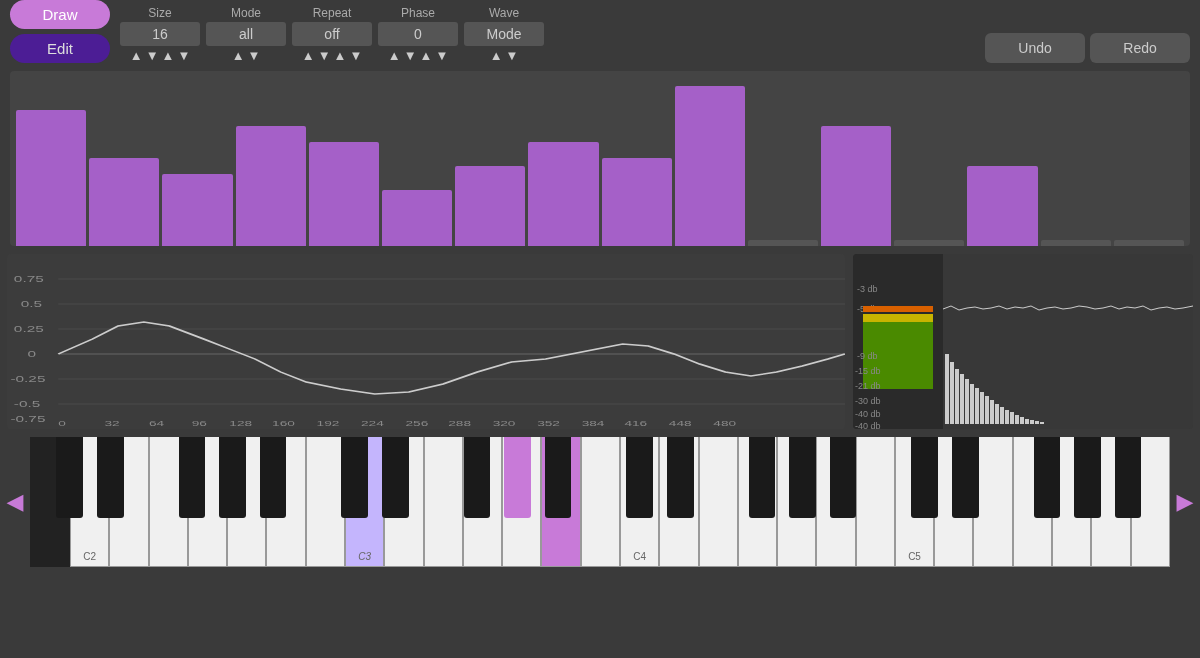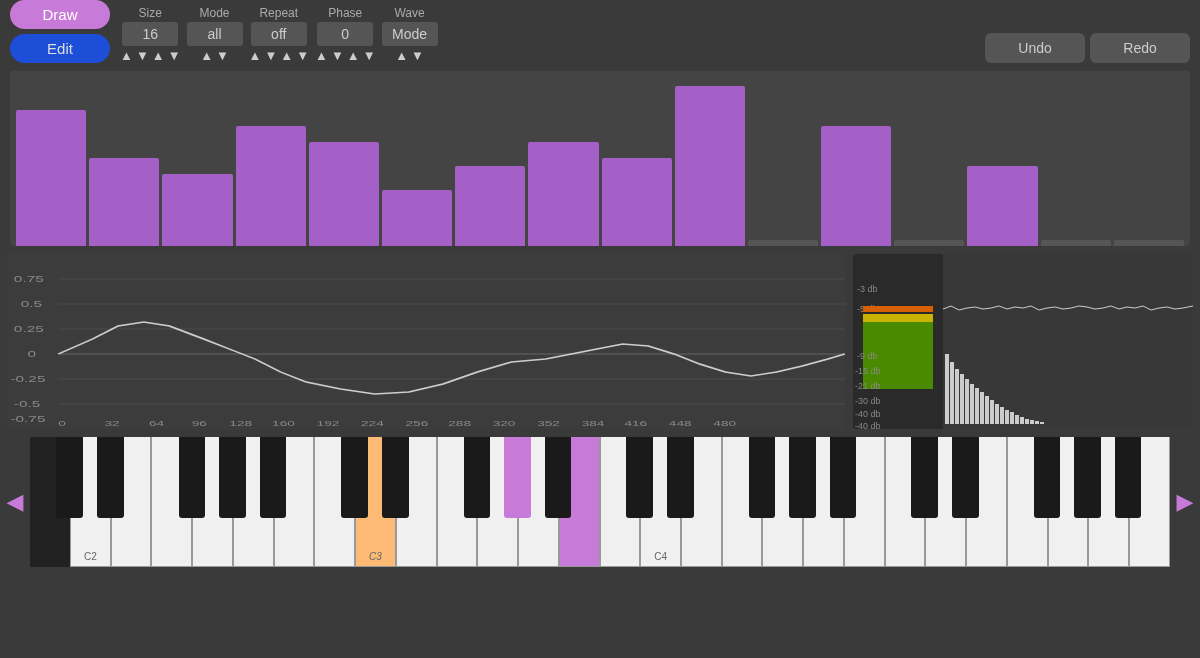--- a/index.html
+++ b/index.html
@@ -15,21 +15,21 @@
       background: #c87ad8;
       color: #fff;
       border: none;
       border-radius: 20px;
       padding: 6px 22px;
       font-size: 15px;
       cursor: pointer;
       min-width: 100px;
     }
     .btn-edit {
-      background: #1d4ed8;
+      background: #4c1d95;
       color: #ddd;
       border: none;
       border-radius: 20px;
       padding: 6px 22px;
       font-size: 15px;
       cursor: pointer;
       min-width: 100px;
     }
 
     
@@ -154,21 +154,21 @@
       gap: 2px;
     }
     .param-col .label {
       font-size: 12px;
       color: #aaa;
     }
     .param-col .val {
       background: #555;
       color: #ccc;
       padding: 4px 0;
-      width: 56px;
+      width: 80px;
       text-align: center;
       border-radius: 3px;
       font-size: 14px;
     }
     .param-col .arrows-row {
       display: flex;
       gap: 3px;
     }
     .tri-up, .tri-down {
       cursor: pointer;
@@ -419,38 +419,41 @@
         <div style="display: flex; width: 100%; height: 100%; position: relative; padding-left: 40px;">
           <div style="flex: 1 1 0%; background: rgb(240, 240, 240); border-top: none; border-right: 1px solid rgb(153, 153, 153); border-bottom: 1px solid rgb(153, 153, 153); border-left: 1px solid rgb(153, 153, 153); border-image: initial; position: relative; cursor: pointer;">
             <span style="position: absolute; bottom: 4px; left: 50%; transform: translateX(-50%); font-size: 10px; color: rgb(102, 102, 102);">C2</span>
           </div>
           <div style="flex: 1 1 0%; background: rgb(240, 240, 240); border-top: none; border-right: 1px solid rgb(153, 153, 153); border-bottom: 1px solid rgb(153, 153, 153); border-left: 1px solid rgb(153, 153, 153); border-image: initial; position: relative; cursor: pointer;"></div>
           <div style="flex: 1 1 0%; background: rgb(240, 240, 240); border-top: none; border-right: 1px solid rgb(153, 153, 153); border-bottom: 1px solid rgb(153, 153, 153); border-left: 1px solid rgb(153, 153, 153); border-image: initial; position: relative; cursor: pointer;"></div>
           <div style="flex: 1 1 0%; background: rgb(240, 240, 240); border-top: none; border-right: 1px solid rgb(153, 153, 153); border-bottom: 1px solid rgb(153, 153, 153); border-left: 1px solid rgb(153, 153, 153); border-image: initial; position: relative; cursor: pointer;"></div>
           <div style="flex: 1 1 0%; background: rgb(240, 240, 240); border-top: none; border-right: 1px solid rgb(153, 153, 153); border-bottom: 1px solid rgb(153, 153, 153); border-left: 1px solid rgb(153, 153, 153); border-image: initial; position: relative; cursor: pointer;"></div>
           <div style="flex: 1 1 0%; background: rgb(240, 240, 240); border-top: none; border-right: 1px solid rgb(153, 153, 153); border-bottom: 1px solid rgb(153, 153, 153); border-left: 1px solid rgb(153, 153, 153); border-image: initial; position: relative; cursor: pointer;"></div>
           <div style="flex: 1 1 0%; background: rgb(240, 240, 240); border-top: none; border-right: 1px solid rgb(153, 153, 153); border-bottom: 1px solid rgb(153, 153, 153); border-left: 1px solid rgb(153, 153, 153); border-image: initial; position: relative; cursor: pointer;"></div>
-          <div style="flex: 1 1 0%; background: #fdba74; border-top: none; border-right: 1px solid rgb(153, 153, 153); border-bottom: 1px solid rgb(153, 153, 153); border-left: 1px solid rgb(153, 153, 153); border-image: initial; position: relative; cursor: pointer; font-style: italic;">
+          <div style="flex: 1 1 0%; background: #c4b5fd; border-top: none; border-right: 1px solid rgb(153, 153, 153); border-bottom: 1px solid rgb(153, 153, 153); border-left: 1px solid rgb(153, 153, 153); border-image: initial; position: relative; cursor: pointer; font-style: italic;">
             <span style="position: absolute; bottom: 4px; left: 50%; transform: translateX(-50%); font-size: 10px; color: rgb(102, 102, 102);">C3</span>
           </div>
           <div style="flex: 1 1 0%; background: rgb(240, 240, 240); border-top: none; border-right: 1px solid rgb(153, 153, 153); border-bottom: 1px solid rgb(153, 153, 153); border-left: 1px solid rgb(153, 153, 153); border-image: initial; position: relative; cursor: pointer;"></div>
           <div style="flex: 1 1 0%; background: rgb(240, 240, 240); border-top: none; border-right: 1px solid rgb(153, 153, 153); border-bottom: 1px solid rgb(153, 153, 153); border-left: 1px solid rgb(153, 153, 153); border-image: initial; position: relative; cursor: pointer;"></div>
           <div style="flex: 1 1 0%; background: rgb(240, 240, 240); border-top: none; border-right: 1px solid rgb(153, 153, 153); border-bottom: 1px solid rgb(153, 153, 153); border-left: 1px solid rgb(153, 153, 153); border-image: initial; position: relative; cursor: pointer;"></div>
           <div style="flex: 1 1 0%; background: rgb(240, 240, 240); border-top: none; border-right: 1px solid rgb(153, 153, 153); border-bottom: 1px solid rgb(153, 153, 153); border-left: 1px solid rgb(153, 153, 153); border-image: initial; position: relative; cursor: pointer;"></div>
           <div style="flex: 1 1 0%; background: rgb(200, 122, 216); border-top: none; border-right: 1px solid rgb(153, 153, 153); border-bottom: 1px solid rgb(153, 153, 153); border-left: 1px solid rgb(153, 153, 153); border-image: initial; position: relative; cursor: pointer;"></div>
           <div style="flex: 1 1 0%; background: rgb(240, 240, 240); border-top: none; border-right: 1px solid rgb(153, 153, 153); border-bottom: 1px solid rgb(153, 153, 153); border-left: 1px solid rgb(153, 153, 153); border-image: initial; position: relative; cursor: pointer;"></div>
           <div style="flex: 1 1 0%; background: rgb(240, 240, 240); border-top: none; border-right: 1px solid rgb(153, 153, 153); border-bottom: 1px solid rgb(153, 153, 153); border-left: 1px solid rgb(153, 153, 153); border-image: initial; position: relative; cursor: pointer;">
             <span style="position: absolute; bottom: 4px; left: 50%; transform: translateX(-50%); font-size: 10px; color: rgb(102, 102, 102);">C4</span>
           </div>
           <div style="flex: 1 1 0%; background: rgb(240, 240, 240); border-top: none; border-right: 1px solid rgb(153, 153, 153); border-bottom: 1px solid rgb(153, 153, 153); border-left: 1px solid rgb(153, 153, 153); border-image: initial; position: relative; cursor: pointer;"></div>
           <div style="flex: 1 1 0%; background: rgb(240, 240, 240); border-top: none; border-right: 1px solid rgb(153, 153, 153); border-bottom: 1px solid rgb(153, 153, 153); border-left: 1px solid rgb(153, 153, 153); border-image: initial; position: relative; cursor: pointer;"></div>
           <div style="flex: 1 1 0%; background: rgb(240, 240, 240); border-top: none; border-right: 1px solid rgb(153, 153, 153); border-bottom: 1px solid rgb(153, 153, 153); border-left: 1px solid rgb(153, 153, 153); border-image: initial; position: relative; cursor: pointer;"></div>
           <div style="flex: 1 1 0%; background: rgb(240, 240, 240); border-top: none; border-right: 1px solid rgb(153, 153, 153); border-bottom: 1px solid rgb(153, 153, 153); border-left: 1px solid rgb(153, 153, 153); border-image: initial; position: relative; cursor: pointer;"></div>
           <div style="flex: 1 1 0%; background: rgb(240, 240, 240); border-top: none; border-right: 1px solid rgb(153, 153, 153); border-bottom: 1px solid rgb(153, 153, 153); border-left: 1px solid rgb(153, 153, 153); border-image: initial; position: relative; cursor: pointer;"></div>
           <div style="flex: 1 1 0%; background: rgb(240, 240, 240); border-top: none; border-right: 1px solid rgb(153, 153, 153); border-bottom: 1px solid rgb(153, 153, 153); border-left: 1px solid rgb(153, 153, 153); border-image: initial; position: relative; cursor: pointer;"></div>
+          <div style="flex: 1 1 0%; background: rgb(240, 240, 240); border-top: none; border-right: 1px solid rgb(153, 153, 153); border-bottom: 1px solid rgb(153, 153, 153); border-left: 1px solid rgb(153, 153, 153); border-image: initial; position: relative; cursor: pointer;">
+            <span style="position: absolute; bottom: 4px; left: 50%; transform: translateX(-50%); font-size: 10px; color: rgb(102, 102, 102);">C5</span>
+          </div>
           <div style="flex: 1 1 0%; background: rgb(240, 240, 240); border-top: none; border-right: 1px solid rgb(153, 153, 153); border-bottom: 1px solid rgb(153, 153, 153); border-left: 1px solid rgb(153, 153, 153); border-image: initial; position: relative; cursor: pointer;"></div>
           <div style="flex: 1 1 0%; background: rgb(240, 240, 240); border-top: none; border-right: 1px solid rgb(153, 153, 153); border-bottom: 1px solid rgb(153, 153, 153); border-left: 1px solid rgb(153, 153, 153); border-image: initial; position: relative; cursor: pointer;"></div>
           <div style="flex: 1 1 0%; background: rgb(240, 240, 240); border-top: none; border-right: 1px solid rgb(153, 153, 153); border-bottom: 1px solid rgb(153, 153, 153); border-left: 1px solid rgb(153, 153, 153); border-image: initial; position: relative; cursor: pointer;"></div>
           <div style="flex: 1 1 0%; background: rgb(240, 240, 240); border-top: none; border-right: 1px solid rgb(153, 153, 153); border-bottom: 1px solid rgb(153, 153, 153); border-left: 1px solid rgb(153, 153, 153); border-image: initial; position: relative; cursor: pointer;"></div>
           <div style="flex: 1 1 0%; background: rgb(240, 240, 240); border-top: none; border-right: 1px solid rgb(153, 153, 153); border-bottom: 1px solid rgb(153, 153, 153); border-left: 1px solid rgb(153, 153, 153); border-image: initial; position: relative; cursor: pointer;"></div>
           <div style="flex: 1 1 0%; background: rgb(240, 240, 240); border-top: none; border-right: 1px solid rgb(153, 153, 153); border-bottom: 1px solid rgb(153, 153, 153); border-left: 1px solid rgb(153, 153, 153); border-image: initial; position: relative; cursor: pointer;"></div>
           <div style="position: absolute; left: 2.32143%; width: 2.32143%; height: 62%; top: 0px; background: rgb(26, 26, 26); z-index: 2; border-radius: 0px 0px 3px 3px; cursor: pointer;"></div>
           <div style="position: absolute; left: 5.89286%; width: 2.32143%; height: 62%; top: 0px; background: rgb(26, 26, 26); z-index: 2; border-radius: 0px 0px 3px 3px; cursor: pointer;"></div>
           <div style="position: absolute; left: 13.0357%; width: 2.32143%; height: 62%; top: 0px; background: rgb(26, 26, 26); z-index: 2; border-radius: 0px 0px 3px 3px; cursor: pointer;"></div>
           <div style="position: absolute; left: 16.6071%; width: 2.32143%; height: 62%; top: 0px; background: rgb(26, 26, 26); z-index: 2; border-radius: 0px 0px 3px 3px; cursor: pointer;"></div>

